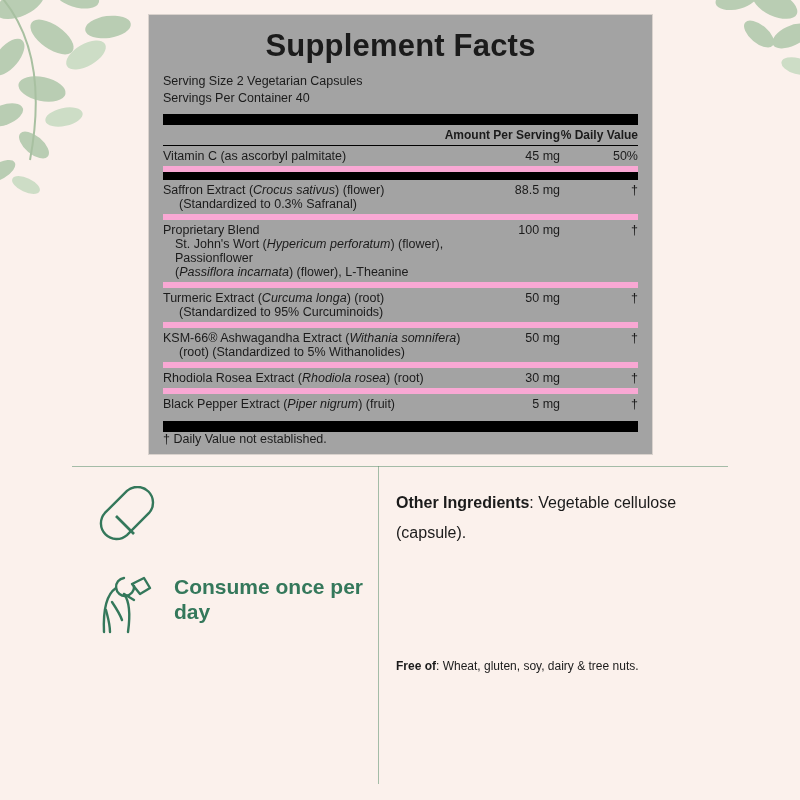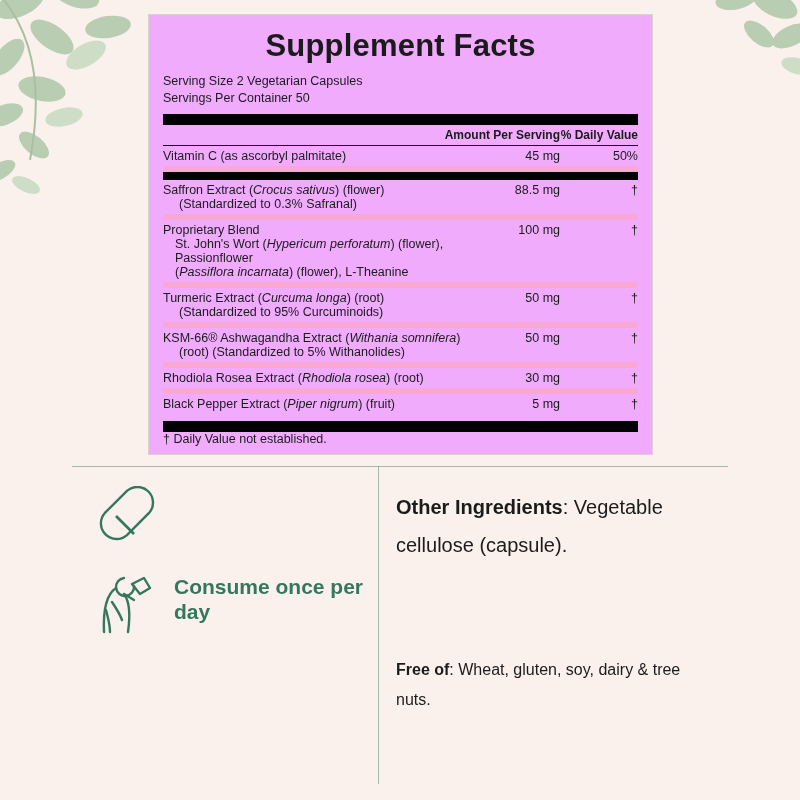--- a/index.html
+++ b/index.html
@@ -15,21 +15,21 @@
   
   .leaf-deco{position:absolute;pointer-events:none;}
   #leaves-top-left{left:-10px;top:-15px;}
   #leaves-top-right{right:-5px;top:-10px;}
 
   
   #facts-panel{
     position:absolute;
     left:148px;top:14px;
     width:505px;
-    background:#f0abfc;
+    background:#a3a3a3;
     border:1px solid #d9d2cd;
     padding:12px 14px 8px 14px;
     box-sizing:border-box;
   }
   #facts-title{
     text-align:center;
     font-size:31px;
     font-weight:700;
     letter-spacing:.2px;
     margin:2px 0 10px 0;
@@ -64,25 +64,25 @@
   #steps{position:absolute;left:88px;top:486px;width:290px;}
   .step{display:flex;align-items:center;margin-bottom:22px;}
   .step-icon{width:86px;flex:0 0 86px;display:flex;justify-content:center;align-items:center;}
   .step-label{
     font-size:21px;font-weight:700;color:#34785b;line-height:1.18;
   }
 
   
   #other-ingredients{
     position:absolute;left:396px;top:488px;width:310px;
-    font-size:20px;line-height:1.9;color:#1b1b1b;
+    font-size:16px;line-height:1.9;color:#1b1b1b;
   }
   #free-of{
     position:absolute;left:396px;top:655px;width:320px;
-    font-size:16px;line-height:1.9;color:#1b1b1b;
+    font-size:12px;line-height:1.9;color:#1b1b1b;
   }
   .lead{font-weight:700;}
 </style>
 </head>
 <body>
 
 <svg class="leaf-deco" id="leaves-top-left" width="180" height="230" viewBox="0 0 180 230">
   <g fill="#b9cdb3">
     <ellipse cx="30" cy="18" rx="26" ry="13" transform="rotate(-25 30 18)"></ellipse>
     <ellipse cx="86" cy="10" rx="24" ry="12" transform="rotate(18 86 10)"></ellipse>
@@ -112,21 +112,21 @@
     <ellipse cx="104" cy="44" rx="18" ry="9" transform="rotate(40 104 44)"></ellipse>
   </g>
   <g fill="#cdddc6">
     <ellipse cx="142" cy="76" rx="16" ry="8" transform="rotate(15 142 76)"></ellipse>
   </g>
 </svg>
 
 <div id="facts-panel">
   <div id="facts-title">Supplement Facts</div>
   <div class="serving-line">Serving Size 2 Vegetarian Capsules</div>
-  <div class="serving-line">Servings Per Container 50</div>
+  <div class="serving-line">Servings Per Container 40</div>
 
   <div class="bar-thick"></div>
 
   <table class="facts">
     <tbody>
         <tr>
       <td></td>
       <td class="col-head amt">Amount Per Serving</td>
       <td class="col-head dv">% Daily Value</td>
     </tr>

